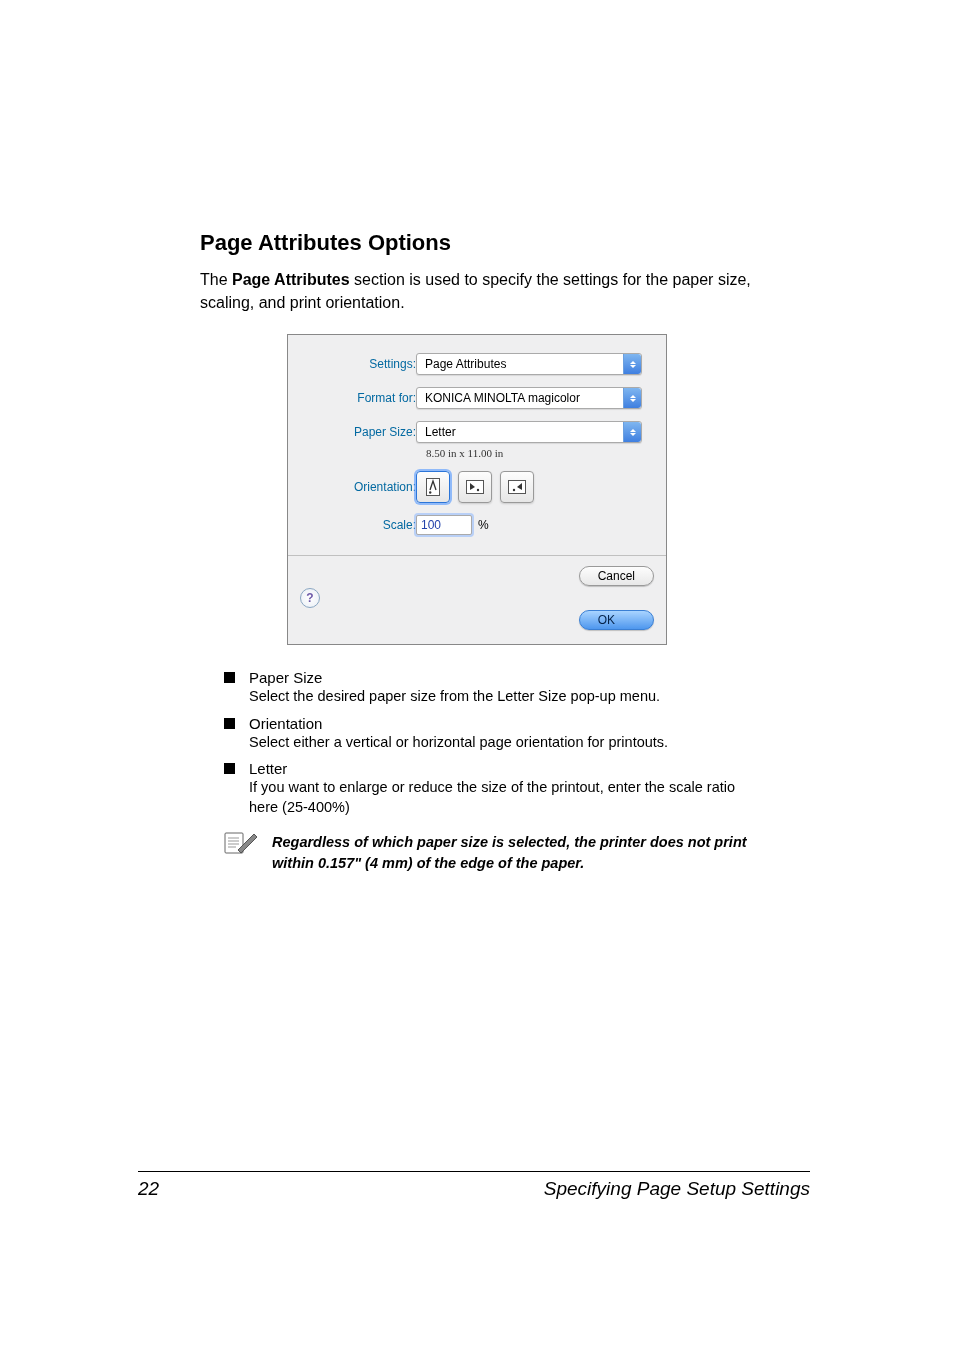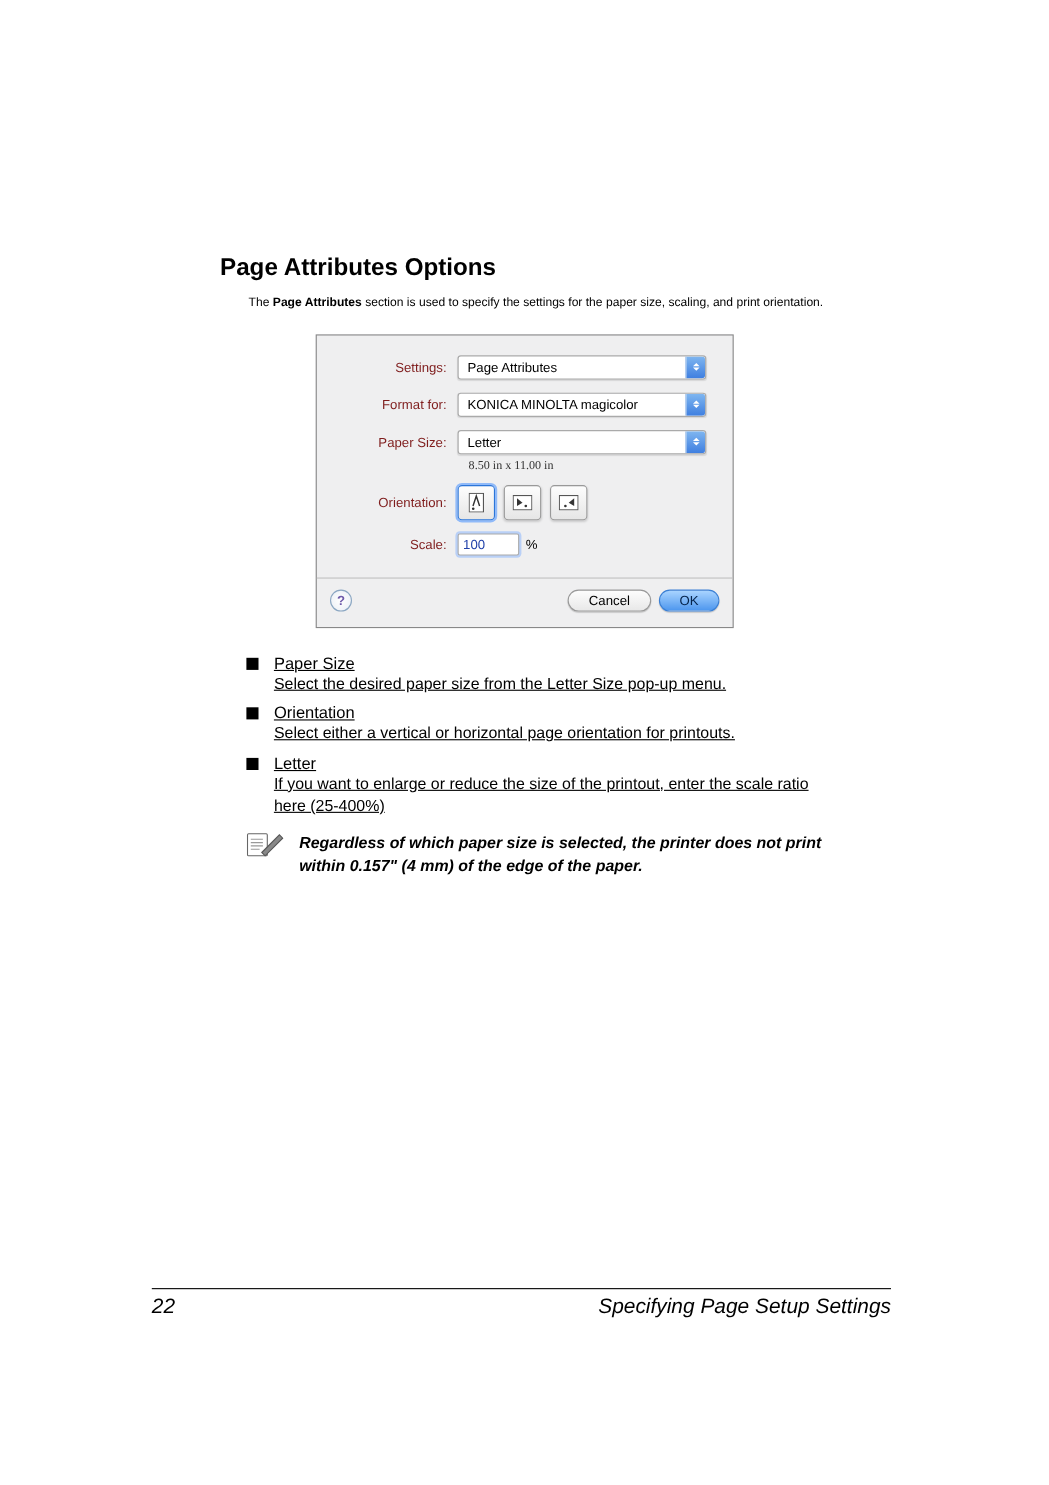--- a/index.html
+++ b/index.html
@@ -11,40 +11,39 @@
       height: 1350px;
       position: relative;
       padding: 230px 200px 0 200px;
     }
     h2.section-title {
       font-size: 22px;
       font-weight: bold;
       margin-bottom: 12px;
     }
     p.intro {
-      font-size: 11px;
+      font-size: 16px;
       line-height: 1.45;
-      margin-left: 26px;
       margin-bottom: 20px;
     }
     .dialog {
       width: 380px;
       margin: 0 auto 24px auto;
       border: 1px solid #888;
       font-family: "Lucida Grande", Arial, sans-serif;
       background: #efeff0;
       font-size: 12px;
     }
     .dlg-body { padding: 18px 24px 10px 10px; }
     .row { display: flex; align-items: center; margin-bottom: 12px; }
     .row .label {
       width: 118px;
       text-align: right;
-      padding-right: 10px;
-      color: #7f1d1d;
+      padding-right: 0;
+      color: #0369a1;
     }
     .popup {
       display: flex;
       align-items: center;
       justify-content: space-between;
       border: 1px solid #aaa;
       border-radius: 3px;
       background: #fff;
       height: 22px;
       flex: 1;
@@ -130,23 +129,23 @@
       padding: 2px 18px;
       font-size: 12px;
       background: linear-gradient(#fdfdfd,#e8e8e8);
       box-shadow: 0 1px 1px rgba(0,0,0,.2);
     }
     .btn.primary {
       background: linear-gradient(#a9d4ff,#4e97ee);
       border-color: #3a7fd4;
       color: #05234a;
     }
-    .footer-right { display: flex; gap: 7px; }
-
-    ul.bullets { list-style: none; margin: 4px 0 0 24px; text-decoration: underline; }
+    .footer-right { display: flex; gap: 24px; flex-direction: column; }
+
+    ul.bullets { list-style: none; margin: 4px 0 0 24px; }
     ul.bullets > li { margin-bottom: 8px; }
     ul.bullets .bhead {
       display: flex; align-items: center; font-size: 15px;
     }
     ul.bullets .bhead .sq {
       width: 11px; height: 11px; background: #000; margin-right: 14px; flex-shrink: 0;
     }
     ul.bullets .bdesc {
       font-size: 14.5px;
       margin-left: 25px;

